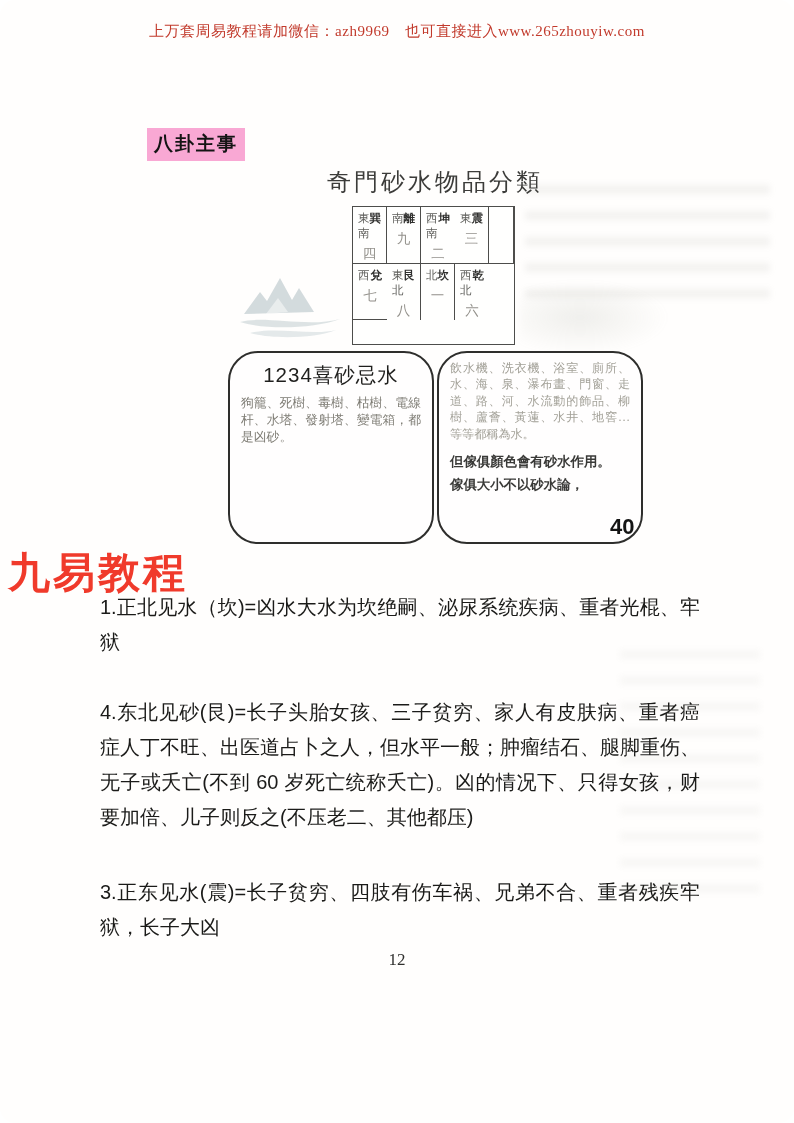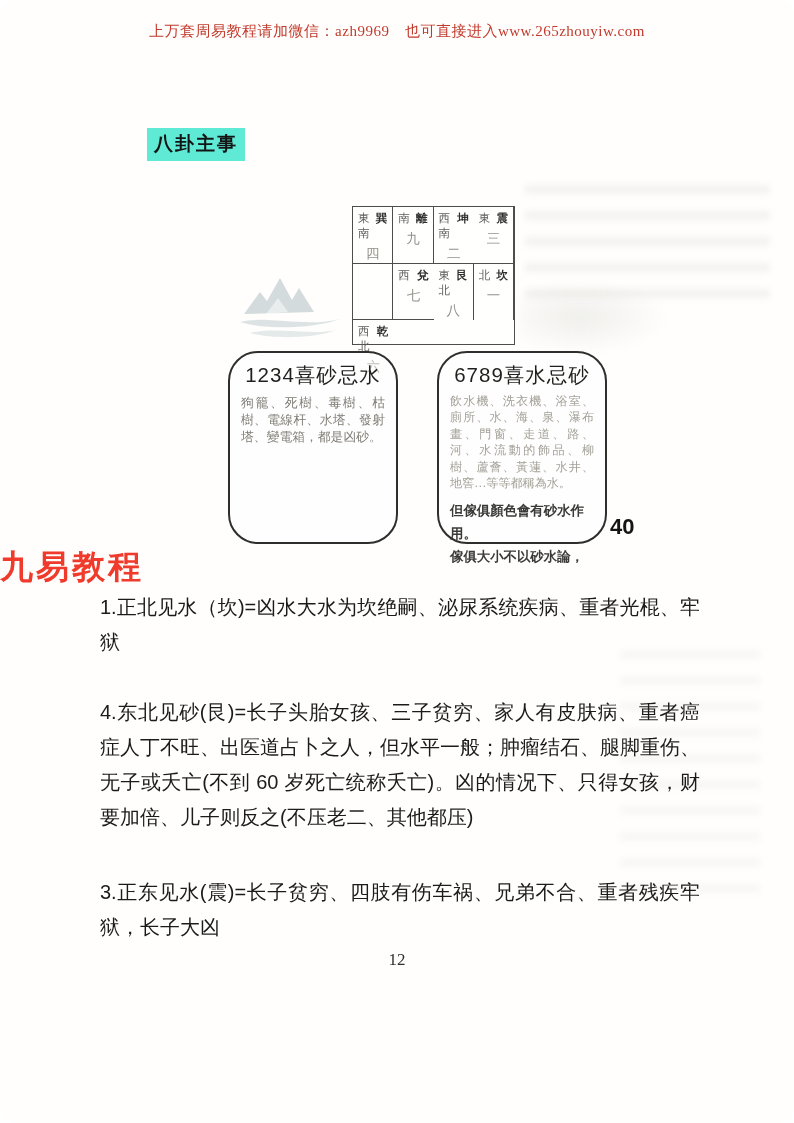--- a/index.html
+++ b/index.html
@@ -11,32 +11,32 @@
   }
   
   .banner {
     position:absolute; top:22px; left:0; width:100%;
     text-align:center; font-size:15px; letter-spacing:0.5px;
     color:#c23a2c; font-family:"Liberation Serif","DejaVu Serif",serif;
   }
   
   .section-header {
     position:absolute; left:147px; top:128px;
-    background:#5eead4; color:#141414; font-weight:700;
+    background:#f9a8d4; color:#141414; font-weight:700;
     font-size:19px; letter-spacing:2px; padding:3px 7px 4px;
   }
   
   .fig-title {
     position:absolute; left:327px; top:166px;
     font-size:24px; letter-spacing:3px; color:#3c3c3a; font-weight:400;
   }
   
   .bagua-grid {
     position:absolute; left:352px; top:206px; width:163px; height:139px;
-    display:grid; grid-template-columns:repeat(4,1fr); grid-template-rows:repeat(3,1fr);
+    display:grid; grid-template-columns:repeat(5,1fr); grid-template-rows:repeat(3,1fr);
     border:1.6px solid #4d4d4b; background:rgba(255,255,255,0.65);
     box-sizing:border-box;
   }
   .grid-cell { border-right:1.4px solid #4d4d4b; border-bottom:1.4px solid #4d4d4b; box-sizing:border-box; }
   .grid-cell:nth-child(3n) { border-right:none; }
   .grid-cell:nth-child(n+7) { border-bottom:none; }
   .dir-row {
     display:flex; justify-content:space-between;
     padding:4px 5px 0; font-size:11.5px; color:#5c5c58;
   }
@@ -49,21 +49,21 @@
   .mountain-wm { position:absolute; left:236px; top:268px; opacity:0.65; }
   .smudge { position:absolute; filter:blur(3px); opacity:0.5; pointer-events:none; }
   .smudge.rows {
     background:repeating-linear-gradient(180deg, rgba(150,150,140,0.22) 0 9px, rgba(255,255,255,0) 9px 26px);
   }
   .smudge.blob {
     background:radial-gradient(ellipse at 40% 50%, rgba(150,155,140,0.30), rgba(255,255,255,0) 70%);
   }
   
   .class-box {
-    position:absolute; top:351px; width:170px; height:193px;
+    position:absolute; top:351px; width:206px; height:193px;
     border:2.3px solid #2e2e2c; border-radius:30px;
     padding:7px 11px; box-sizing:border-box; background:rgba(255,255,255,0.4);
   }
   .box-sand  { left:228px; }
   .box-water { left:437px; }
   .box-title {
     text-align:center; font-size:20.5px; color:#1f1f1d;
     letter-spacing:1px; margin:1px 0 4px;
   }
   .box-body {
@@ -74,22 +74,22 @@
     margin-top:6px; font-size:12.8px; line-height:17px; color:#7e7c74; text-align:justify;
     font-family:"Liberation Serif","DejaVu Serif",serif;
   }
   .box-note { margin-top:8px; font-size:13.4px; line-height:23px; color:#3a3a38; font-weight:700; }
   .src-page-num {
     position:absolute; left:610px; top:514px;
     font-size:22px; font-weight:700; color:#141414;
   }
   
   .brand-wm {
-    position:absolute; left:0; top:545px;
-    font-size:33px; font-weight:700; letter-spacing:3px; color:#f03a2b;
+    position:absolute; left:8px; top:545px;
+    font-size:42px; font-weight:700; letter-spacing:3px; color:#f03a2b;
   }
   
   .para {
     position:absolute; left:100px; width:600px;
     font-size:20px; line-height:35px; color:#1b1b19; text-align:justify;
     font-family:Liberation Sans, sans-serif;
   }
   .para-1 { top:590px; }
   .para-2 { top:695px; }
   .para-3 { top:875px; }
@@ -105,20 +105,21 @@
 <div class="page">
 
   <div class="banner">上万套周易教程请加微信：azh9969　也可直接进入www.265zhouyiw.com</div>
 
   <div class="section-header">八卦主事</div>
 
   <div class="smudge rows" style="left:525px; top:185px; width:245px; height:115px;"></div>
   <div class="smudge blob" style="left:520px; top:280px; width:150px; height:75px;"></div>
   <div class="smudge rows" style="left:620px; top:650px; width:140px; height:260px; opacity:0.3;"></div>
 
+  <div class="fig-title">奇門砂水物品分類</div>
 
   <div class="mountain-wm">
     <svg width="110" height="80" viewBox="0 0 110 80" xmlns="http://www.w3.org/2000/svg">
       <path d="M8 46 L24 24 L31 33 L44 10 L56 32 L63 20 L78 44 Z" fill="#bdc9cd"></path>
       <path d="M30 46 L42 30 L52 44 Z" fill="#ffffff" opacity="0.5"></path>
       <path d="M4 54 C 28 47, 72 60, 104 51 C 78 61, 28 62, 4 54 Z" fill="#ccd6d8"></path>
       <path d="M14 65 C 40 58, 76 68, 100 62 C 78 71, 34 71, 14 65 Z" fill="#d6dee0"></path>
     </svg>
   </div>
 
@@ -187,21 +188,20 @@
       <div class="cell-num">六</div>
     </div>
   </div>
 
   <div class="class-box box-sand">
     <div class="box-title">1234喜砂忌水</div>
     <div class="box-warning">狗籠、死樹、毒樹、枯樹、電線杆、水塔、發射塔、變電箱，都是凶砂。</div>
   </div>
 
   <div class="class-box box-water">
-    <div class="box-title">6789喜水忌砂</div>
     <div class="box-body">飲水機、洗衣機、浴室、廁所、水、海、泉、瀑布畫、門窗、走道、路、河、水流動的飾品、柳樹、蘆薈、黃蓮、水井、地窖…等等都稱為水。</div>
     <div class="box-note">
       <div>但傢俱顏色會有砂水作用。</div>
       <div>傢俱大小不以砂水論，</div>
     </div>
   </div>
 
   <div class="src-page-num">40</div>
 
   <div class="brand-wm">九易教程</div>

